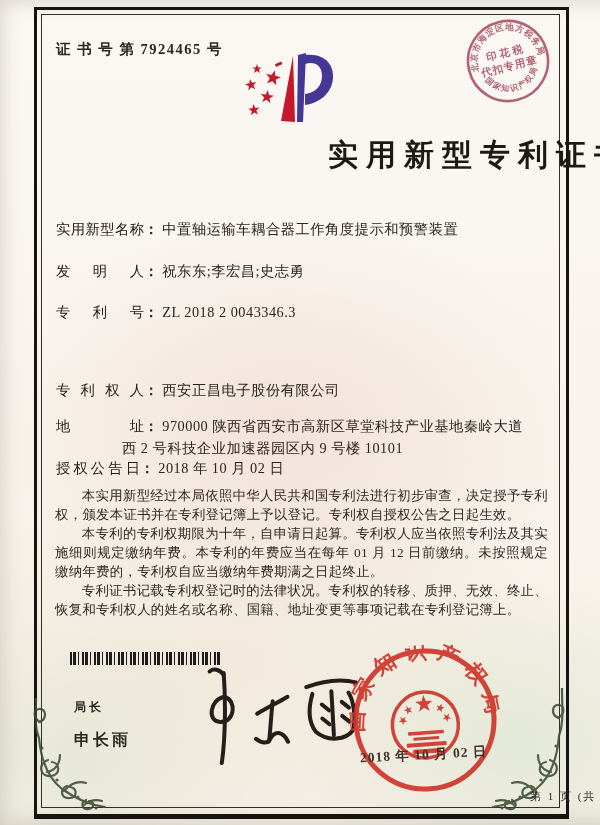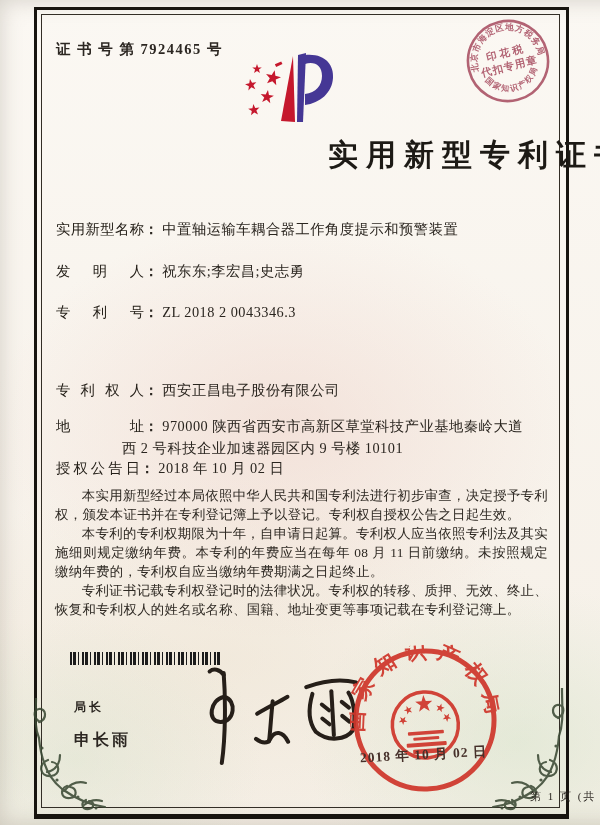--- a/index.html
+++ b/index.html
@@ -112,21 +112,21 @@
   <div class="abs frow" style="top:417px">
     <span class="flabel">地址</span><span class="fcolon">：</span><span class="fvalue">970000  陕西省西安市高新区草堂科技产业基地秦岭大道</span>
     <div class="addr2 fvalue">西 2 号科技企业加速器园区内 9 号楼 10101</div>
   </div>
   <div class="abs frow" style="top:459px">
     <span class="flabel w84">授权公告日</span><span class="fcolon">：</span><span class="fvalue">2018 年 10 月 02 日</span>
   </div>
 
   <div class="abs bodytext">
     <p>本实用新型经过本局依照中华人民共和国专利法进行初步审查，决定授予专利权，颁发本证书并在专利登记簿上予以登记。专利权自授权公告之日起生效。</p>
-    <p>本专利的专利权期限为十年，自申请日起算。专利权人应当依照专利法及其实施细则规定缴纳年费。本专利的年费应当在每年 08 月 11 日前缴纳。未按照规定缴纳年费的，专利权自应当缴纳年费期满之日起终止。</p>
+    <p>本专利的专利权期限为十年，自申请日起算。专利权人应当依照专利法及其实施细则规定缴纳年费。本专利的年费应当在每年 01 月 12 日前缴纳。未按照规定缴纳年费的，专利权自应当缴纳年费期满之日起终止。</p>
     <p>专利证书记载专利权登记时的法律状况。专利权的转移、质押、无效、终止、恢复和专利权人的姓名或名称、国籍、地址变更等事项记载在专利登记簿上。</p>
   </div>
 
   <div class="abs barcode"></div>
 
   <div class="abs director-title">局长</div>
   <div class="abs director-name">申长雨</div>
 
   <svg class="abs sig" width="190" height="115" viewBox="0 0 190 115">
     <g fill="none" stroke="#261f19" stroke-width="4" stroke-linecap="round" stroke-linejoin="round">

